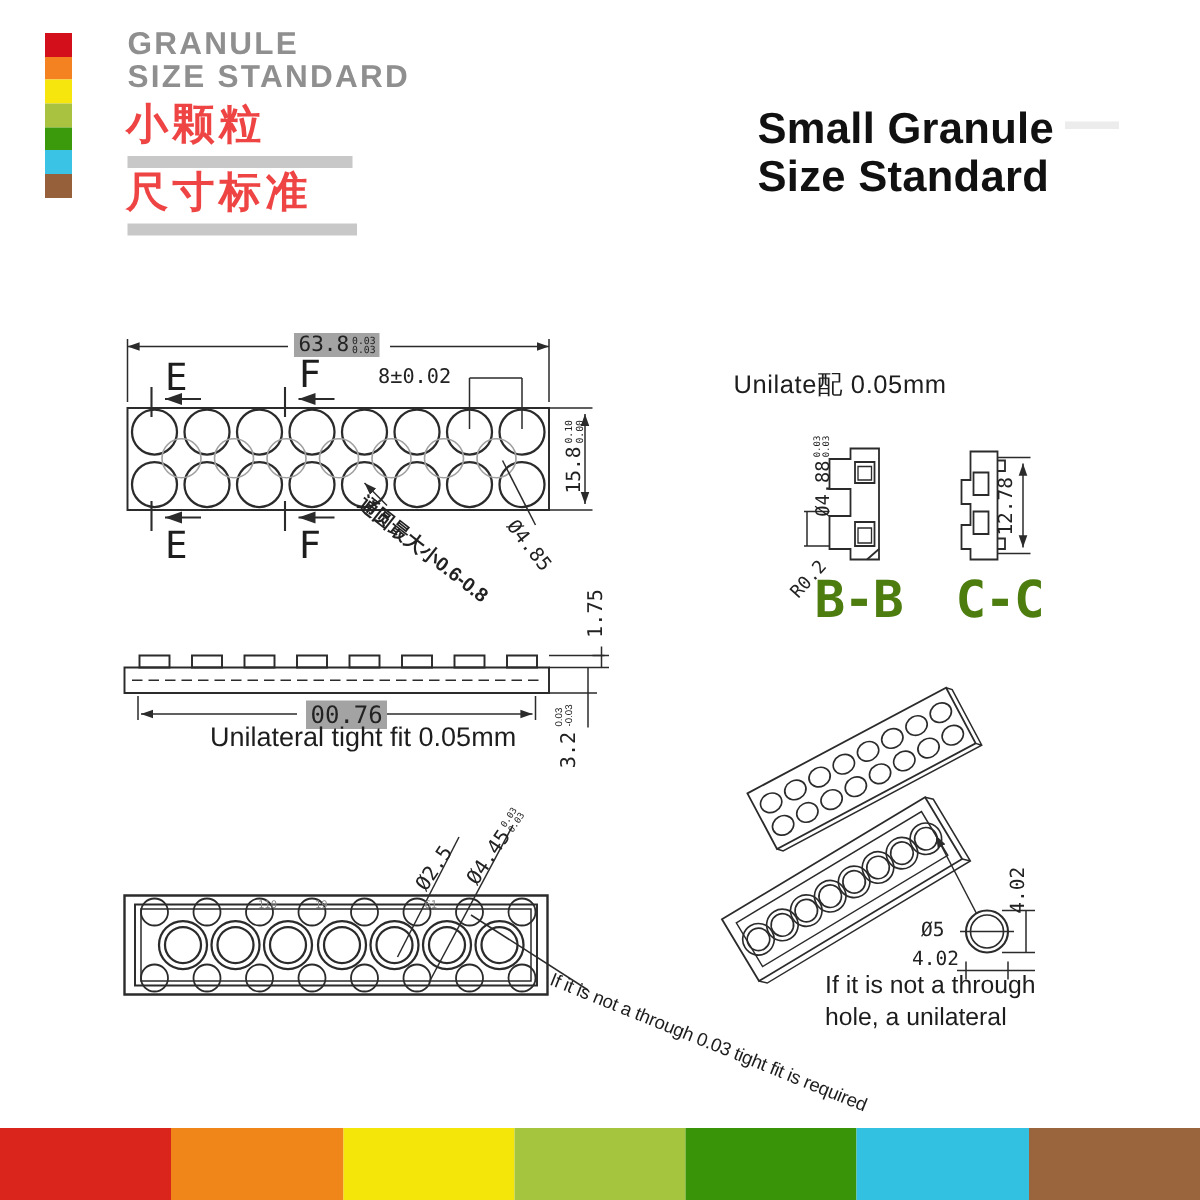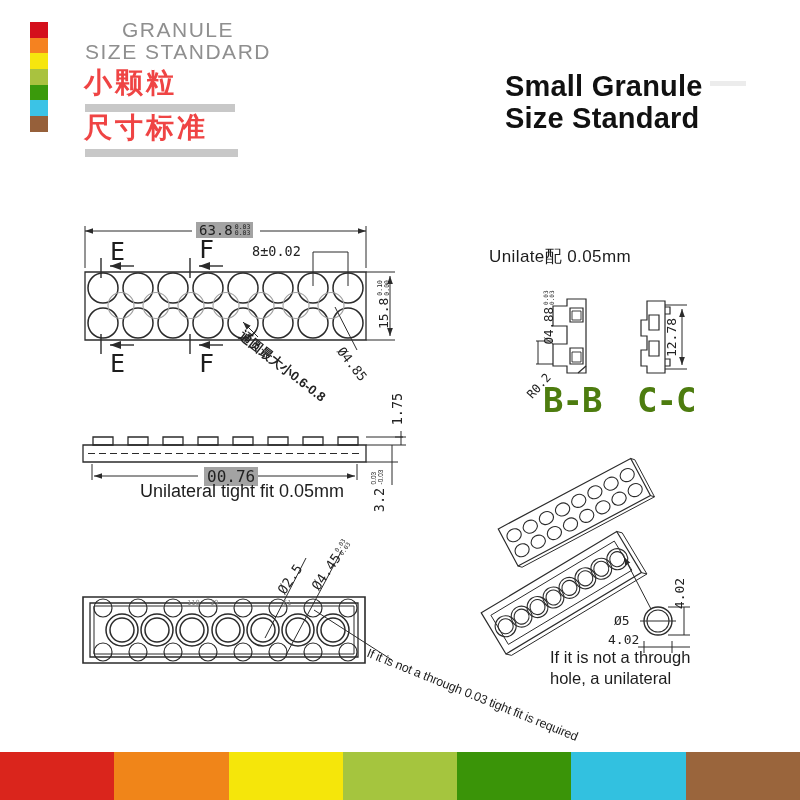--- a/index.html
+++ b/index.html
@@ -12,22 +12,22 @@
   .rot{transform-origin:center;}
   .rotTL{transform-origin:left top;}
   .whitebg{background:#a3a3a3;padding:0 3px;}
   .seclet{position:absolute;font-family:"DejaVu Sans Mono",monospace;font-size:25px;color:#1d1d1d;}
   .secname{position:absolute;font-family:"DejaVu Sans Mono",monospace;font-size:34px;font-weight:bold;color:#4d7c0f;letter-spacing:-1px;}
   .note{position:absolute;font-size:17px;font-weight:500;color:#1d1d1d;white-space:nowrap;}
   .palette-col{position:absolute;left:30px;top:22px;display:flex;flex-direction:column;}
   .palette-col div{width:18px;height:15.7px;}
   .footer-bar{position:absolute;left:0;bottom:0;width:800px;height:48px;display:flex;}
   .footer-bar div{flex:1;height:100%;}
-  .logo-gray{position:absolute;left:85px;top:19px;font-size:21px;line-height:22px;font-weight:normal;
-             color:#8f8f8f;letter-spacing:1.5px;text-align:center;}
+  .logo-gray{position:absolute;left:85px;top:19px;font-size:21px;line-height:22px;font-weight:bold;
+             color:#8f8f8f;letter-spacing:1.5px;}
   .cn{position:absolute;left:84px;font-size:28px;font-weight:900;color:#ef4444;letter-spacing:3px;
       font-family:"Liberation Sans",sans-serif;}
   .cnbar{position:absolute;background:#c8c8c8;height:8px;}
   .entitle{position:absolute;left:505px;font-size:29px;font-weight:bold;color:#111;letter-spacing:0.2px;}
   svg{position:absolute;left:0;top:0;}
   svg *{vector-effect:non-scaling-stroke;}
 </style>
 </head>
 <body>
 
@@ -317,21 +317,21 @@
 <div class="note" style="left:140px;top:481px;font-size:18px;">Unilateral tight fit 0.05mm</div>
 <div class="lbl rot" style="left:365px;top:401px;width:64px;text-align:center;font-size:13.5px;transform:rotate(-90deg);">1.75</div>
 <div class="abs rot" style="left:370px;top:468px;transform:rotate(-90deg);">
   <span class="tol" style="margin:0;">
     <span>0.03</span>
     <span>-0.03</span>
   </span>
 </div>
 <div class="lbl rot" style="left:352px;top:492px;width:54px;text-align:center;font-size:13.5px;transform:rotate(-90deg);">3.2</div>
 
-<div class="lbl" style="left:172px;top:599px;font-size:7px;color:#888;margin-left:15px;">110</div>
+<div class="lbl" style="left:172px;top:599px;font-size:7px;color:#888;">110</div>
 <div class="lbl" style="left:210px;top:599px;font-size:7px;color:#888;">19</div>
 <div class="lbl" style="left:247px;top:599px;font-size:7px;color:#888;padding-left:36px;">61</div>
 <div class="lbl rotTL" style="left:274px;top:588px;font-size:13.5px;transform:rotate(-56deg);">Ø2.5</div>
 <div class="lbl rotTL dimrow" style="left:308px;top:584px;font-size:13.5px;transform:rotate(-56deg);">
   <span>Ø4.45</span>
   <span class="tol" style="font-size:6px;line-height:6px;">
     <span>0.03</span>
     <span>0.03</span>
   </span>
 </div>

